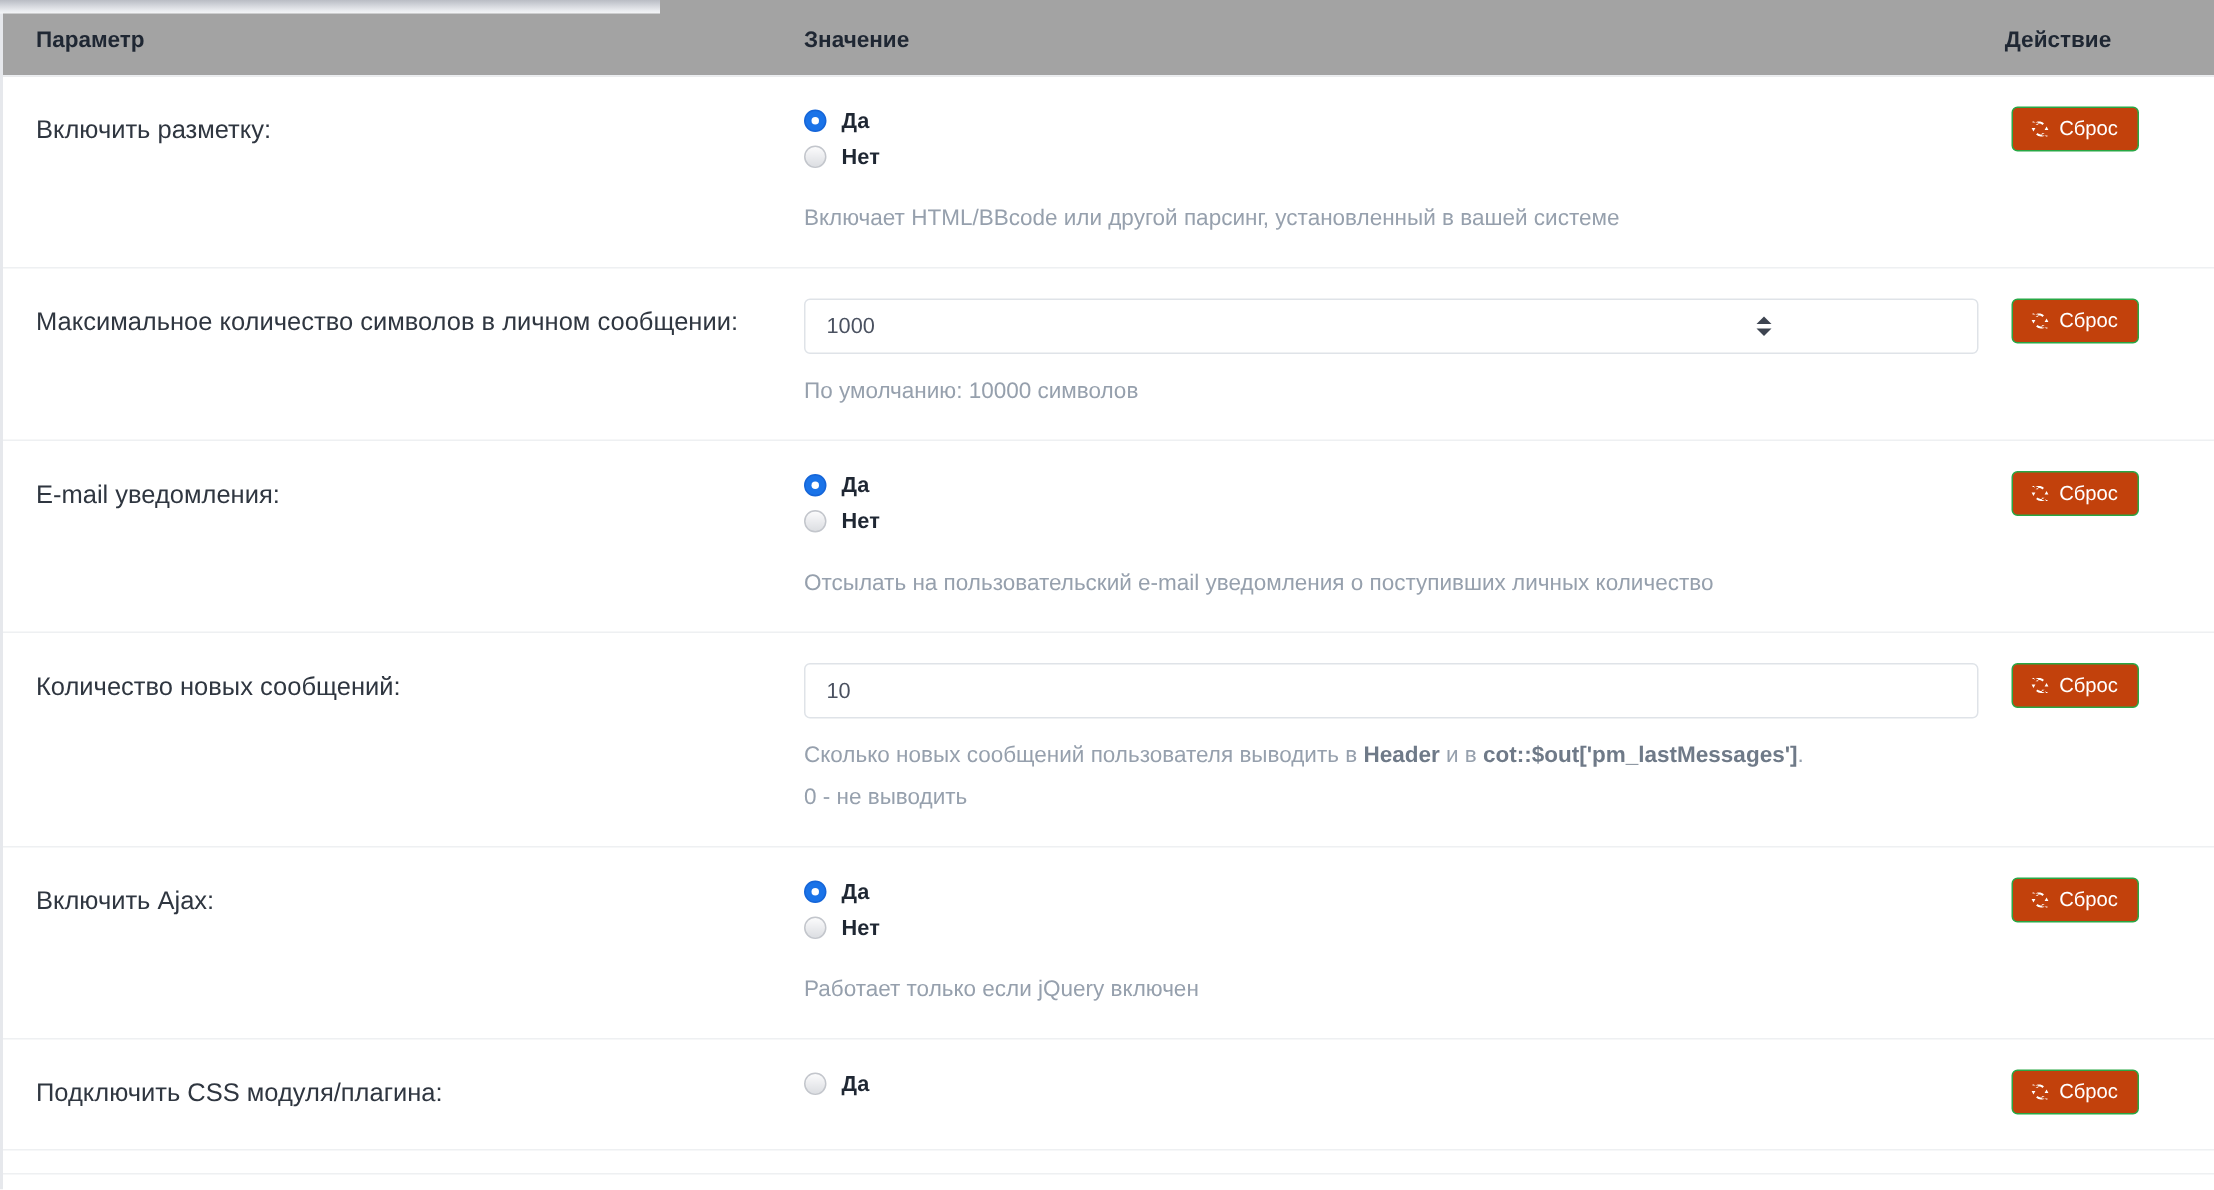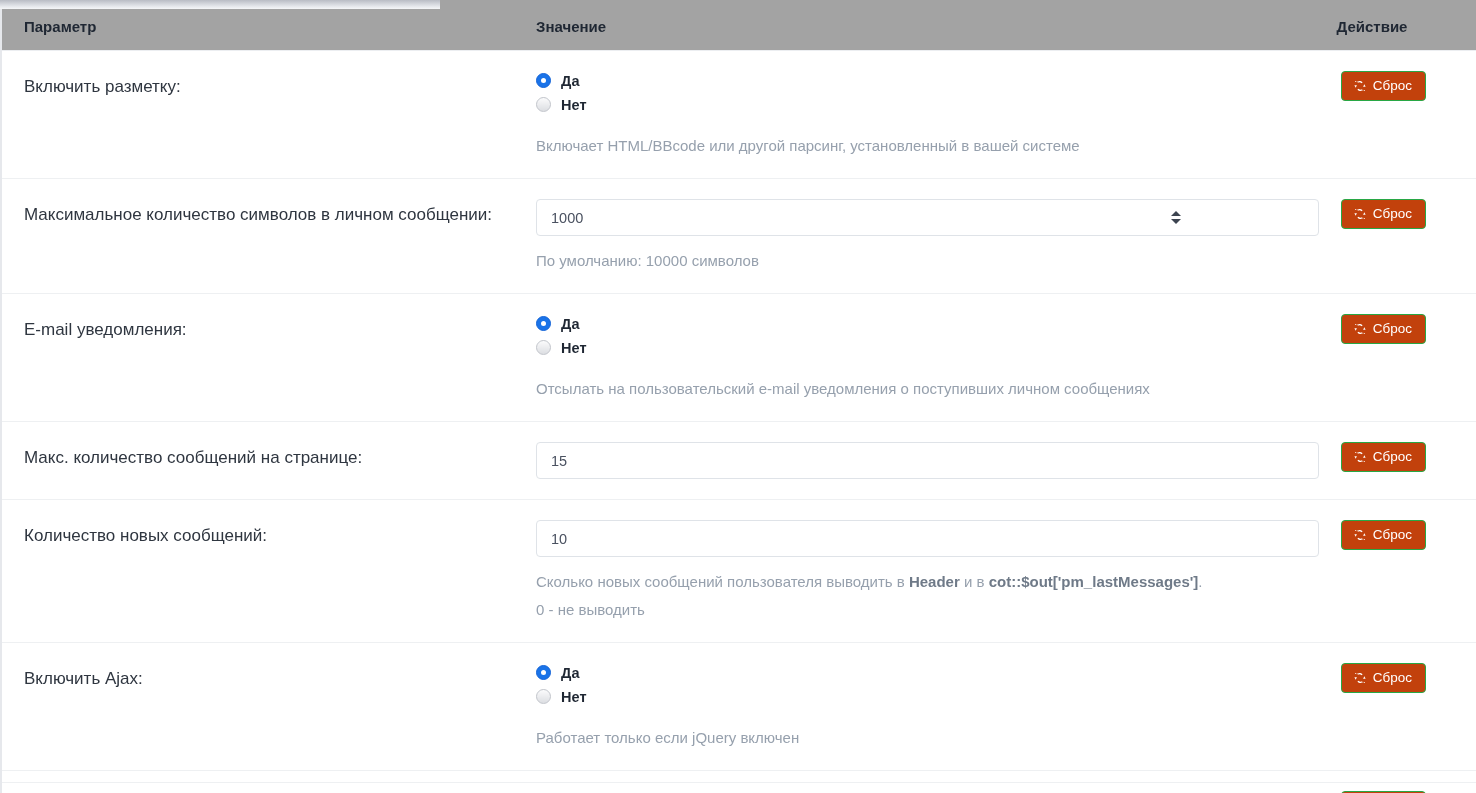--- a/index.html
+++ b/index.html
@@ -285,56 +285,36 @@
         <div class="radio-group">
           <div class="radio-row">
             <span class="radio-mark on"></span>
             <span class="radio-label">Да</span>
           </div>
           <div class="radio-row">
             <span class="radio-mark off"></span>
             <span class="radio-label">Нет</span>
           </div>
         </div>
-        <div class="help">Отсылать на пользовательский e-mail уведомления о поступивших личном сообщениях</div>
-      </td>
-      <td class="cell-action">
-        <button class="btn-reset">
-          <span>
-            <svg width="14" height="14" viewBox="0 0 16 16" fill="#ffffff" aria-hidden="true">
-              <path d="M2.3 3.1h4.3v1.6H4.6c1.5-1.3 3.8-1.3 5.2.2l1.2-1.1C9 1.8 5.6 1.8 3.6 3.7V2.2H2.3v.9z"></path>
-              <path d="M13.7 12.9H9.4v-1.6h2l-.1.1c-1.5 1.2-3.7 1.1-5.1-.3l-1.2 1.1c2 2 5.4 2 7.4.1v1.5h1.3v-.9z"></path>
-              <path d="M1.6 7.2h2.9L3 9.9 1.6 7.2zM14.4 8.8h-2.9L13 6.1l1.4 2.7z"></path>
-            </svg>
-          </span>
-          <span>Сброс</span>
-        </button>
-      </td>
-    </tr>
-
-    <tr>
-      <td class="cell-param">Макс. количество сообщений на странице:</td>
-      <td class="cell-value">
-        <div class="field-wrap">
-          <input class="field" type="text" value="15" style="">
-        </div>
-      </td>
-      <td class="cell-action">
-        <button class="btn-reset">
-          <span>
-            <svg width="14" height="14" viewBox="0 0 16 16" fill="#ffffff" aria-hidden="true">
-              <path d="M2.3 3.1h4.3v1.6H4.6c1.5-1.3 3.8-1.3 5.2.2l1.2-1.1C9 1.8 5.6 1.8 3.6 3.7V2.2H2.3v.9z"></path>
-              <path d="M13.7 12.9H9.4v-1.6h2l-.1.1c-1.5 1.2-3.7 1.1-5.1-.3l-1.2 1.1c2 2 5.4 2 7.4.1v1.5h1.3v-.9z"></path>
-              <path d="M1.6 7.2h2.9L3 9.9 1.6 7.2zM14.4 8.8h-2.9L13 6.1l1.4 2.7z"></path>
-            </svg>
-          </span>
-          <span>Сброс</span>
-        </button>
-      </td>
-    </tr>
+        <div class="help">Отсылать на пользовательский e-mail уведомления о поступивших личных количество</div>
+      </td>
+      <td class="cell-action">
+        <button class="btn-reset">
+          <span>
+            <svg width="14" height="14" viewBox="0 0 16 16" fill="#ffffff" aria-hidden="true">
+              <path d="M2.3 3.1h4.3v1.6H4.6c1.5-1.3 3.8-1.3 5.2.2l1.2-1.1C9 1.8 5.6 1.8 3.6 3.7V2.2H2.3v.9z"></path>
+              <path d="M13.7 12.9H9.4v-1.6h2l-.1.1c-1.5 1.2-3.7 1.1-5.1-.3l-1.2 1.1c2 2 5.4 2 7.4.1v1.5h1.3v-.9z"></path>
+              <path d="M1.6 7.2h2.9L3 9.9 1.6 7.2zM14.4 8.8h-2.9L13 6.1l1.4 2.7z"></path>
+            </svg>
+          </span>
+          <span>Сброс</span>
+        </button>
+      </td>
+    </tr>
+
 
     <tr>
       <td class="cell-param">Количество новых сообщений:</td>
       <td class="cell-value">
         <div class="field-wrap">
           <input class="field" type="text" value="10" style="">
         </div>
         <div class="help">
           <span>Сколько новых сообщений пользователя выводить в </span><b>Header</b><span> и в </span><b>cot::$out['pm_lastMessages']</b><span>.</span>
         </div>

